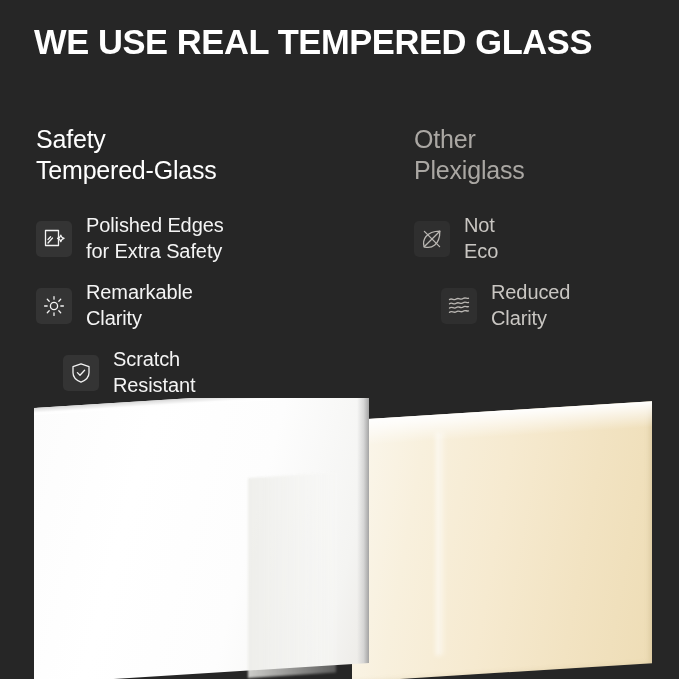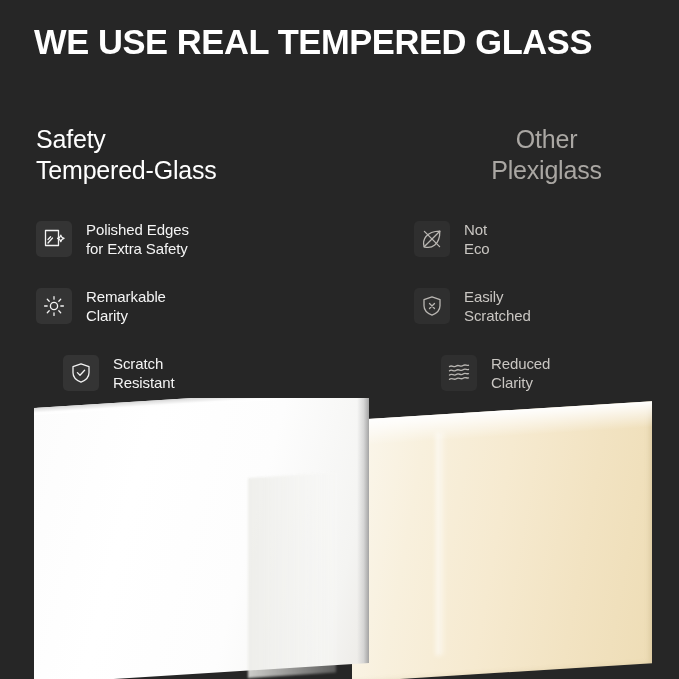--- a/index.html
+++ b/index.html
@@ -41,21 +41,21 @@
 
   .col-heading {
     font-size: 25px;
     font-weight: normal;
     line-height: 1.24;
     letter-spacing: -0.2px;
     margin: 0 0 30px 0;
     white-space: pre-line;
   }
   .col-left  .col-heading { color: #ffffff; }
-  .col-right .col-heading { color: #aaa7a3; text-align: center; }
+  .col-right .col-heading { color: #aaa7a3; }
 
   
   .feature {
     display: flex;
     align-items: center;
     height: 46px;
     margin-bottom: 21px;
   }
   .feature:last-child { margin-bottom: 0; margin-left: 27px; }
 
@@ -70,21 +70,21 @@
     justify-content: center;
     margin-right: 14px;
   }
   .col-right .tile { background: #2f2f2f; }
 
   .tile svg { display: block; }
   .col-left  .tile svg { stroke: #f2f2f2; }
   .col-right .tile svg { stroke: #b9b6b2; }
 
   .feature-label {
-    font-size: 15px;
+    font-size: 20px;
     line-height: 1.28;
     letter-spacing: -0.1px;
     white-space: pre-line;
   }
   .col-left  .feature-label { color: #f4f4f4; }
   .col-right .feature-label { color: #c9c6c2; }
 
   
   .photo {
     position: absolute;
@@ -234,30 +234,20 @@
         <svg width="22" height="22" viewBox="0 0 22 22" fill="none" stroke-width="1.3" stroke-linecap="round" stroke-linejoin="round">
           <path d="M3.2 18.8 C1 12 5 3.4 18.8 3.2 19 17 10.4 21 3.2 18.8 z"></path>
           <path d="M3.2 18.8 L18.8 3.2"></path>
           <path d="M3.4 3.4 L18.6 18.6"></path>
         </svg>
       </span>
       <span class="feature-label">Not
 Eco</span>
     </div>
 
-    <div class="feature">
-      <span class="tile">
-        <svg width="22" height="22" viewBox="0 0 22 22" fill="none" stroke-width="1.3" stroke-linecap="round" stroke-linejoin="round">
-          <path d="M11 1.8 L19 4.6 v6.2 c0 4.6 -3.4 7.6 -8 9.4 -4.6 -1.8 -8 -4.8 -8 -9.4 V4.6 z"></path>
-          <path d="M8.5 8.5 l5 5 M13.5 8.5 l-5 5"></path>
-        </svg>
-      </span>
-      <span class="feature-label">Easily
-Scratched</span>
-    </div>
 
     <div class="feature">
       <span class="tile">
         <svg width="23" height="22" viewBox="0 0 23 22" fill="none" stroke-width="1.35" stroke-linecap="round">
           <path d="M1.5 4.6 c2.5 -2.2 4.3 1.6 6.8 -0.5 2.5 -2.1 4.3 1.6 6.8 -0.5 2 -1.7 3.5 0.3 5.4 -0.3"></path>
           <path d="M1.5 8.8 c2.5 -2.2 4.3 1.6 6.8 -0.5 2.5 -2.1 4.3 1.6 6.8 -0.5 2 -1.7 3.5 0.3 5.4 -0.3"></path>
           <path d="M1.5 13.0 c2.5 -2.2 4.3 1.6 6.8 -0.5 2.5 -2.1 4.3 1.6 6.8 -0.5 2 -1.7 3.5 0.3 5.4 -0.3"></path>
           <path d="M1.5 17.2 c2.5 -2.2 4.3 1.6 6.8 -0.5 2.5 -2.1 4.3 1.6 6.8 -0.5 2 -1.7 3.5 0.3 5.4 -0.3"></path>
         </svg>
       </span>

